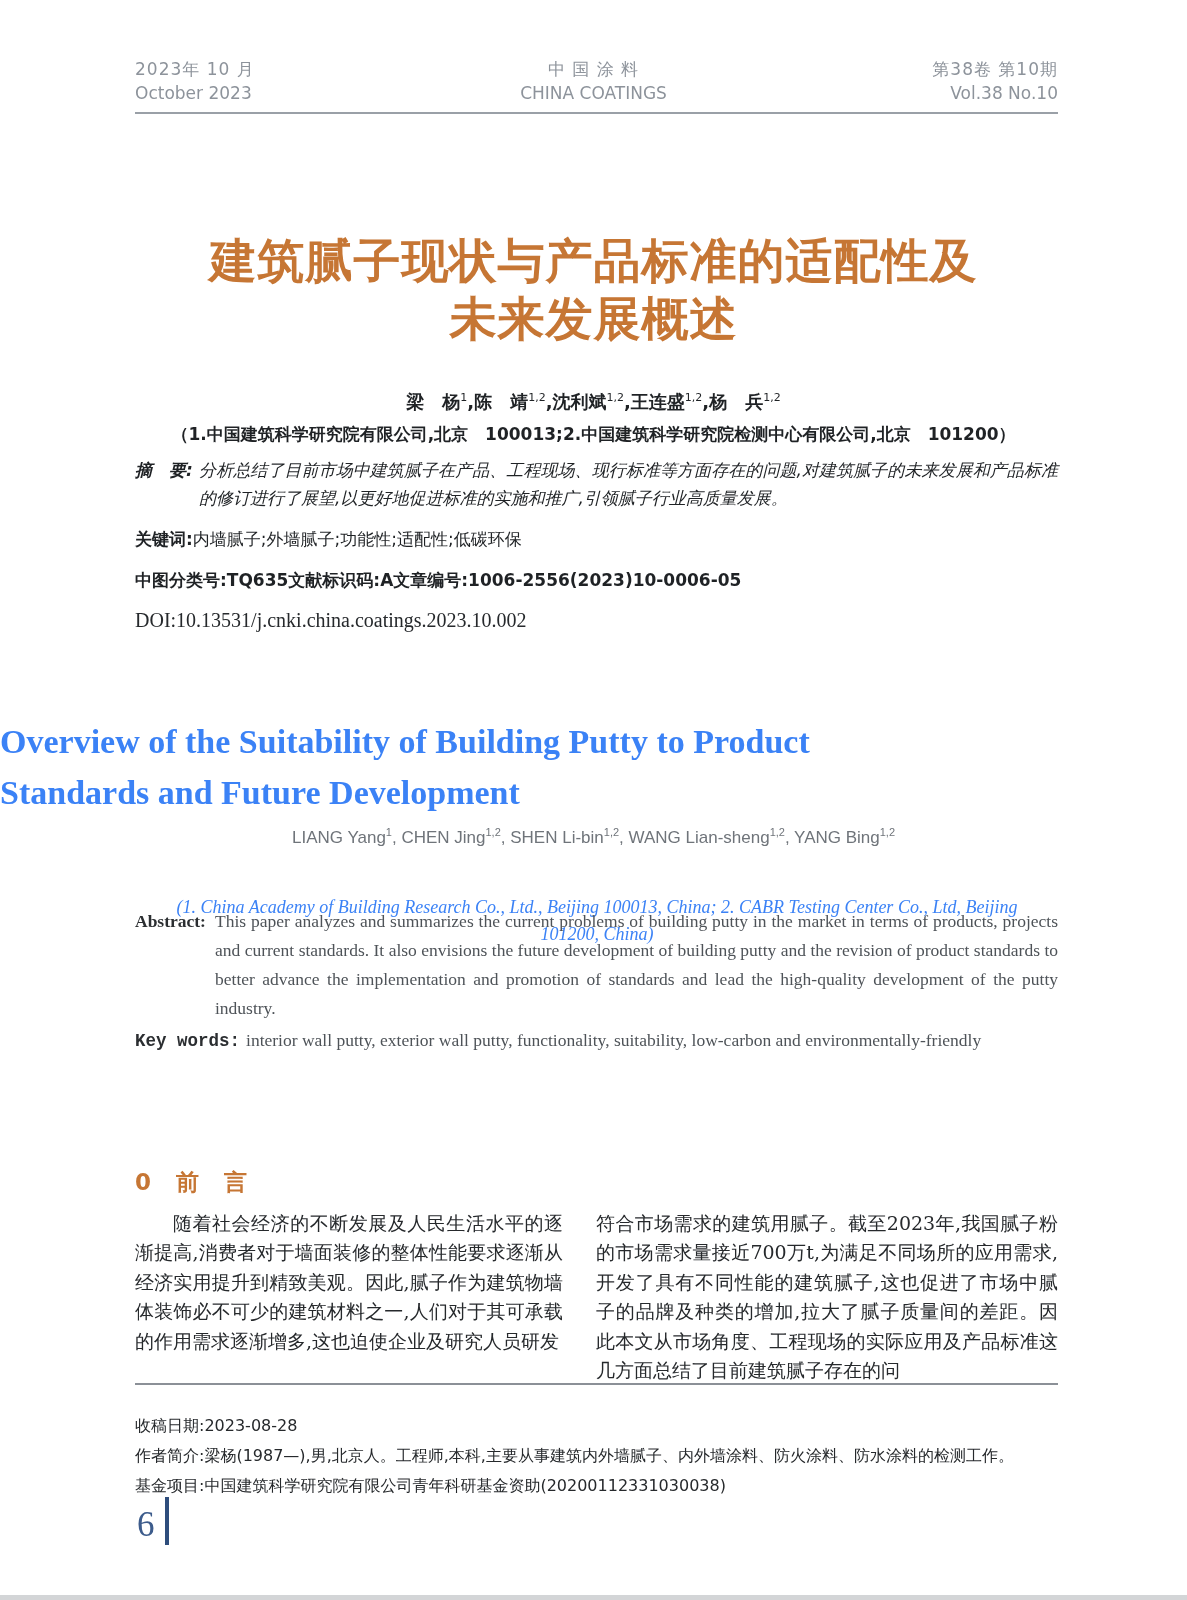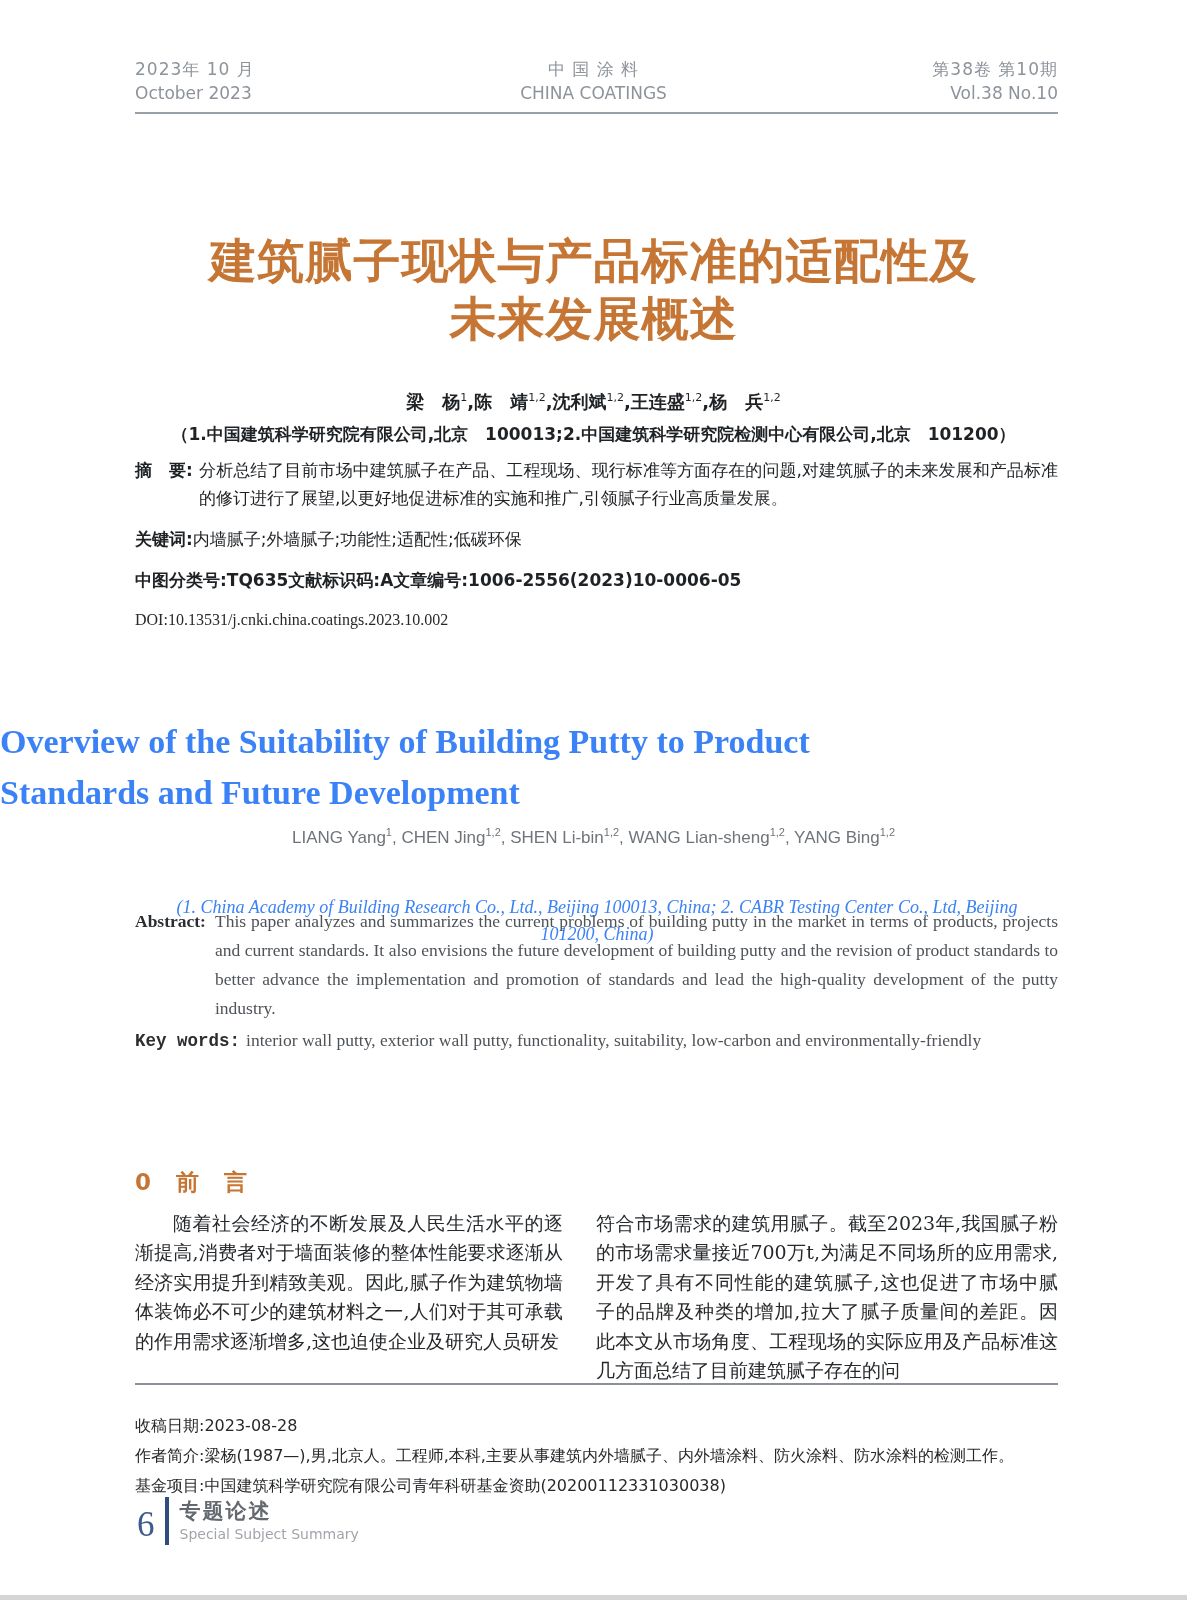--- a/index.html
+++ b/index.html
@@ -29,26 +29,26 @@
     position:absolute; top:390px; left:0; width:100%; text-align:center;
     font-size:18px; font-weight:bold; color:#1f2225;
   }
   .authors-cn sup, .authors-en sup { font-size:11px; font-weight:normal; }
   .affil-cn {
     position:absolute; top:423px; left:0; width:100%; text-align:center;
     font-size:17px; font-weight:bold; color:#1f2225;
   }
   
   .cnblock { position:absolute; top:456px; left:135px; width:923px; font-size:17px; line-height:28px; color:#1f2225; }
-  .hang-cn { padding-left:64px; text-align:justify; }
+  .hang-cn { padding-left:64px; text-align:justify;font-style:italic; }
   .hang-cn .lab { display:inline-block; width:64px; margin-left:-64px; font-weight:bold; }
   .kw-cn { margin-top:13px; }
   .kw-cn .lab { font-weight:bold; }
   .meta-row { margin-top:13px; display:flex; font-weight:bold; }
-  .doi { margin-top:12px; font-family:"Liberation Serif", serif; font-weight:normal; font-size:16px; color:#26292c; }
+  .doi { margin-top:12px; font-family:"Liberation Serif", serif; font-weight:normal; font-size:20px; color:#26292c; }
   
   .title-en {
     position:absolute; top:716px; left:0; width:100%; text-align:left;
     font-family:"Liberation Serif", serif; font-weight:bold;
     color:#3b82f6; font-size:34px; line-height:51px;
   }
   .authors-en {
     position:absolute; top:826px; left:0; width:100%; text-align:center;
     font-family:"Liberation Sans", sans-serif; font-size:17px; color:#6f747a;
   }
@@ -159,21 +159,17 @@
 
   <div class="footnote">
     <div>收稿日期:2023-08-28</div>
     <div>作者简介:梁杨(1987—),男,北京人。工程师,本科,主要从事建筑内外墙腻子、内外墙涂料、防火涂料、防水涂料的检测工作。</div>
     <div>基金项目:中国建筑科学研究院有限公司青年科研基金资助(20200112331030038)</div>
   </div>
 
   <div class="pfooter">
     <span class="pnum">6</span>
     <span class="vbar"></span>
-    <span>
-      <div class="ftcol-cn">专题论述</div>
-      <div class="ftcol-en">Special Subject Summary</div>
-    </span>
   </div>
 
   <div class="edge"></div>
 
 </div>
 
 </body></html>

